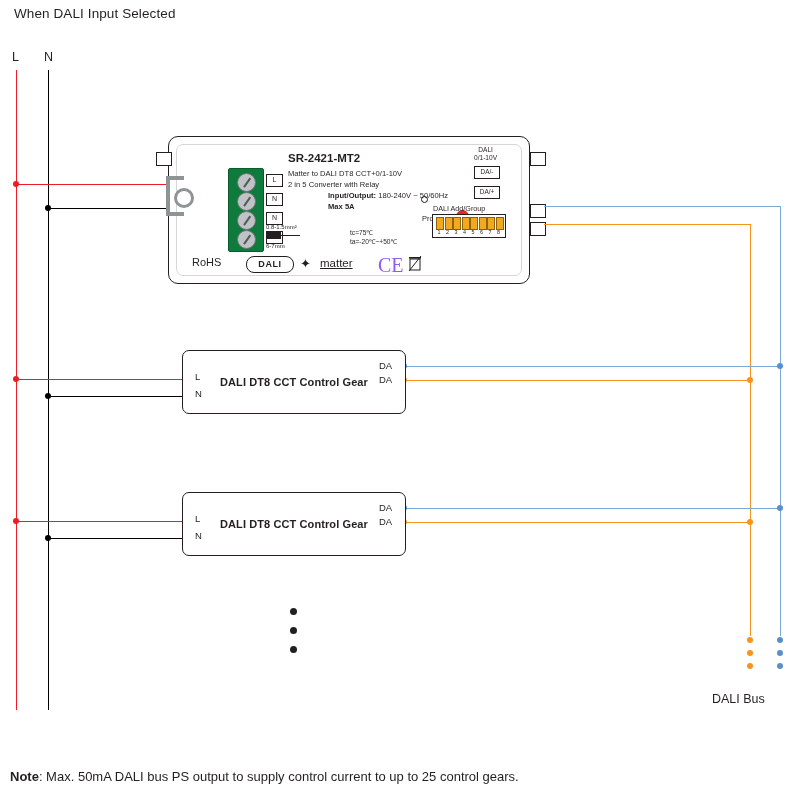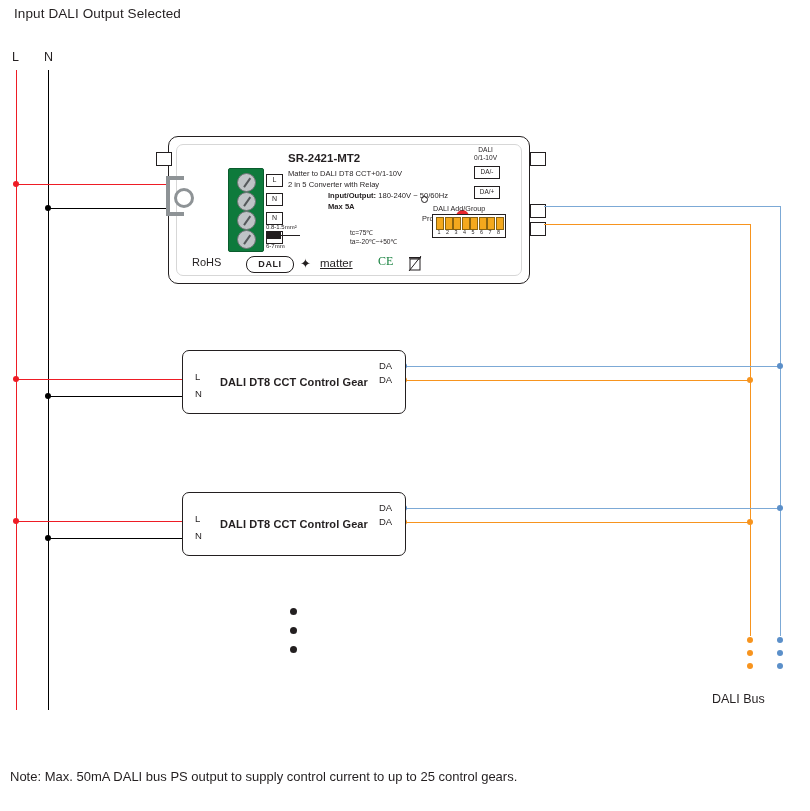--- a/index.html
+++ b/index.html
@@ -29,21 +29,21 @@
   }
   .phase-label {
     font-size: 12.5px;
     color: #231f20;
   }
   .note {
     left: 10px; top: 769px;
     font-size: 13px;
     color: #231f20;
   }
-  .note b { font-weight: normal; margin-top: 31px; }
+  .note b { font-weight: bold; margin-top: 31px; }
 
   .dali-bus-label {
     left: 712px; top: 692px;
     font-size: 12.5px;
     color: #231f20;
   }
 
   
   .wire { position: absolute; }
   .v { width: 1.4px; }
@@ -274,21 +274,21 @@
     border-radius: 8px;
     font-size: 9px;
     font-weight: bold;
     text-align: center;
     line-height: 14px;
     letter-spacing: .6px;
     color: #231f20;
   }
   .matter-ico { position: absolute; left: 108px; top: 2px; font-size: 13px; color: #231f20; }
   .matter-txt { position: absolute; left: 128px; top: 3px; font-size: 11.5px; color: #231f20; text-decoration: underline; }
-  .ce { position: absolute; left: 186px; top: 0px; font-size: 12px; color: #15803d; font-family: "Liberation Serif", serif; }
+  .ce { position: absolute; left: 186px; top: 0px; font-size: 20px; color: #8b5cf6; font-family: "Liberation Serif", serif; }
   .weee { position: absolute; left: 216px; top: 1px; width: 14px; height: 17px; }
 
   .conn-left, .conn-right {
     position: absolute;
     width: 14px; height: 12px;
     background: #ffffff;
     border: 1.1px solid #231f20;
   }
 
   
@@ -299,21 +299,21 @@
     border-radius: 50%;
     background: #231f20;
     margin-bottom: 12px;
   }
 </style>
 </head>
 <body>
 
 <div id="canvas">
 
-  <div class="abs title">Input DALI Output Selected</div>
+  <div class="abs title">When DALI Input Selected</div>
 
   <div class="abs phase-label" style="left:12px; top:50px;">L</div>
   <div class="abs phase-label" style="left:44px; top:50px;">N</div>
 
   <div class="wire v wL abs" style="left:16px; top:70px; height:640px;"></div>
   <div class="wire v wN abs" style="left:48px; top:70px; height:640px;"></div>
 
   <div class="wire h wL abs" style="left:16px; top:184px; width:212px;"></div>
   <div class="wire h wN abs" style="left:48px; top:208px; width:180px;"></div>
   <div class="dot dotL abs" style="left:13px; top:181px;"></div>

